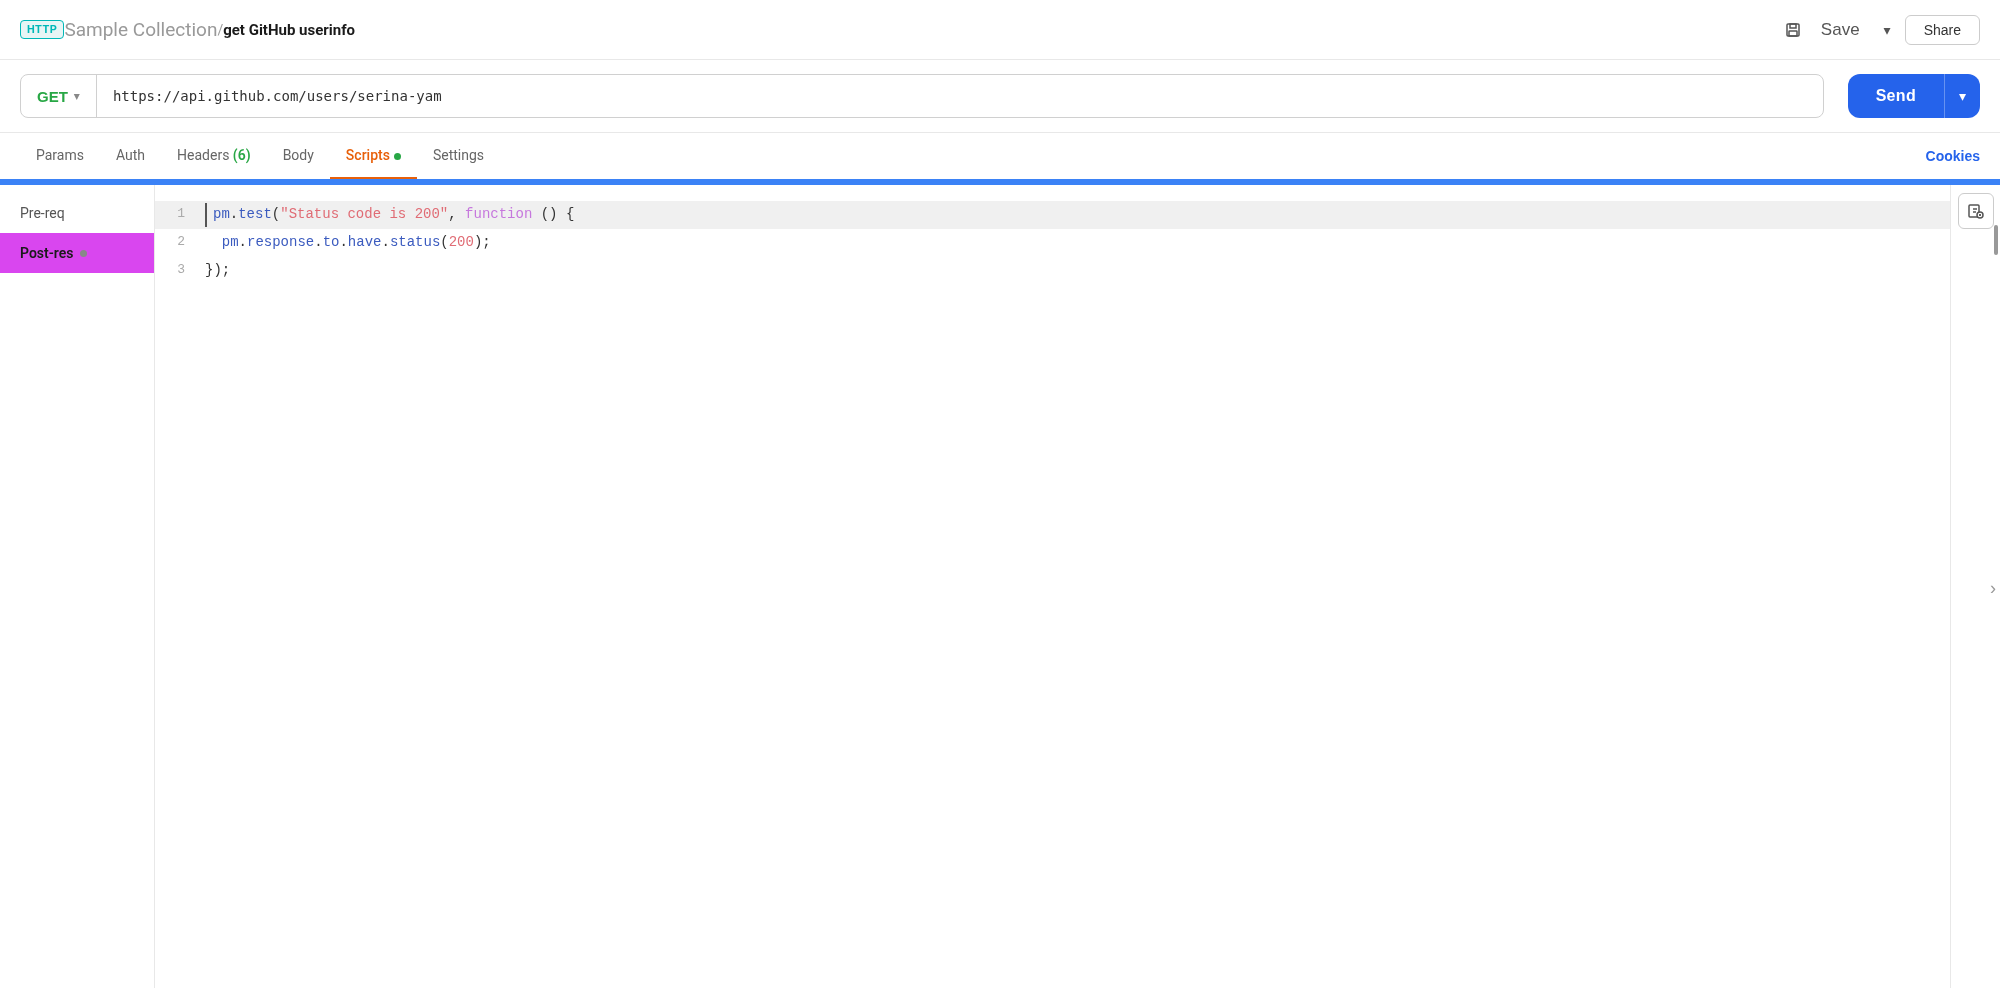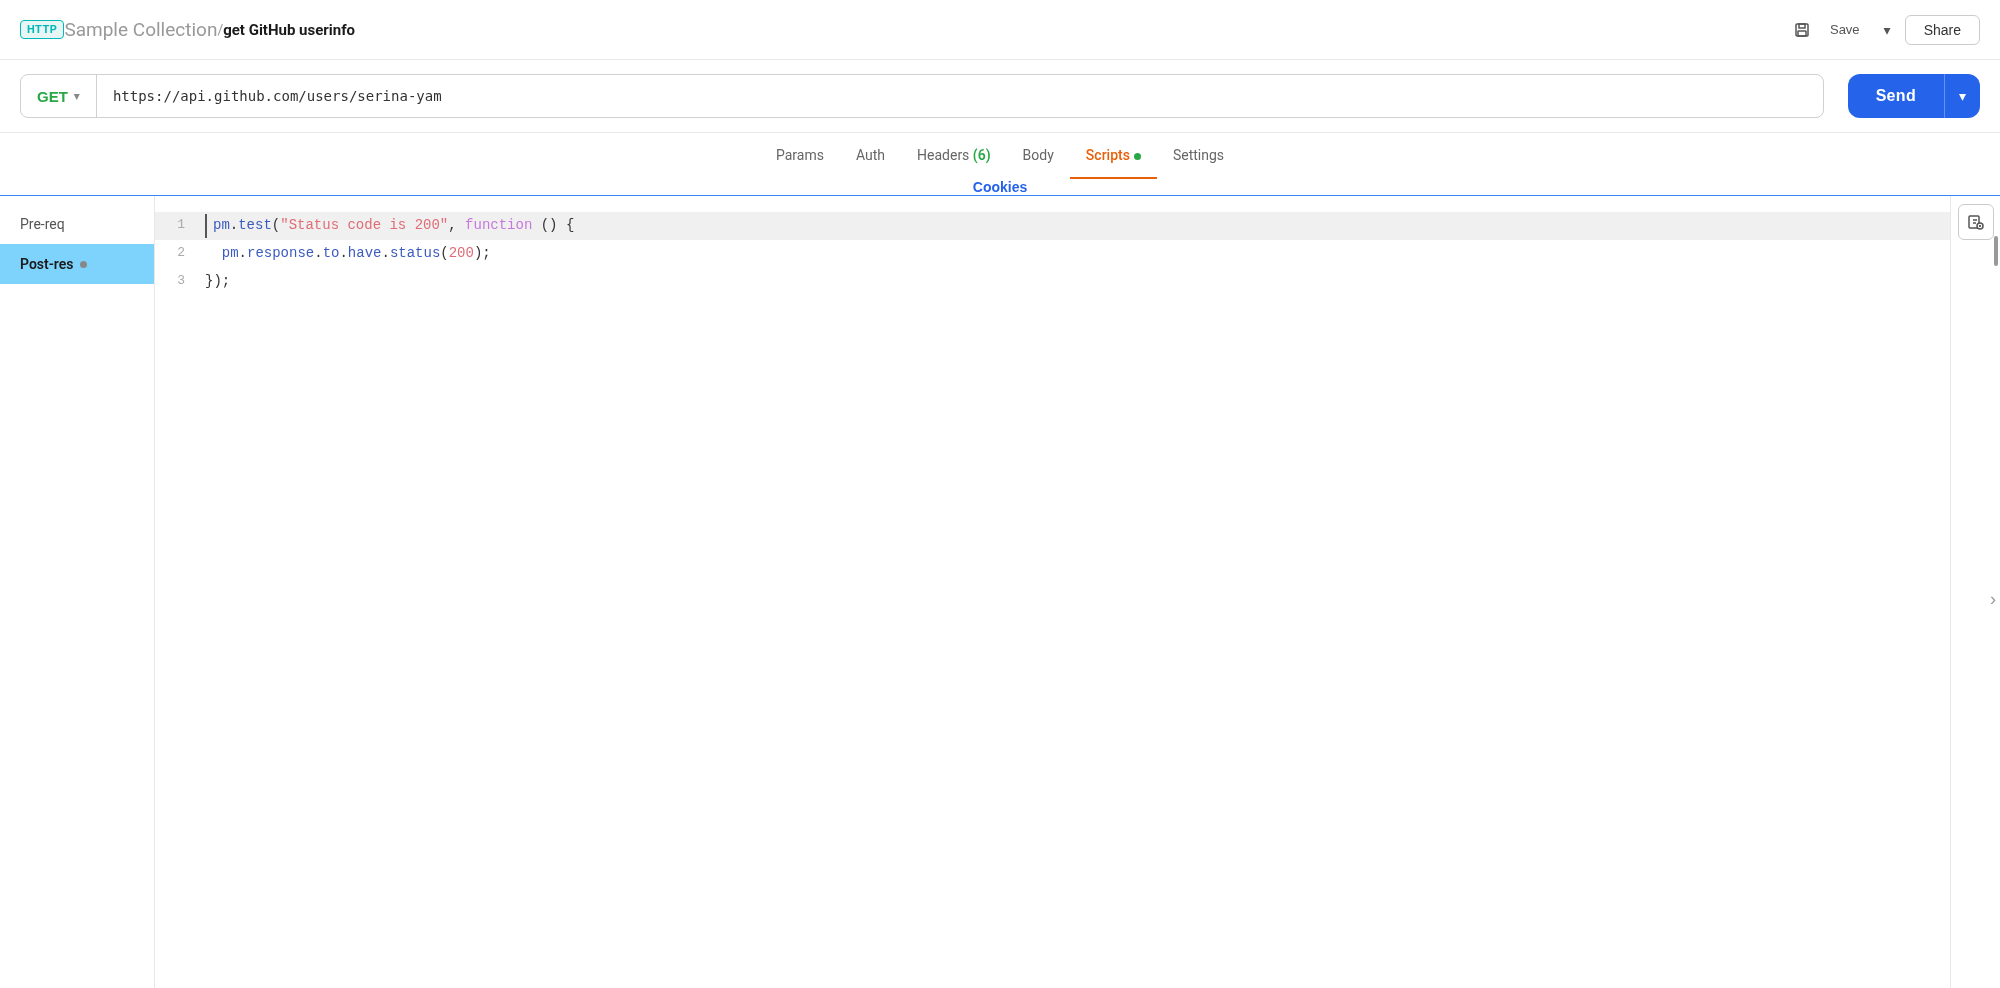--- a/index.html
+++ b/index.html
@@ -55,21 +55,21 @@
       gap: 10px;
     }
     .save-btn {
       display: flex;
       align-items: center;
       gap: 20px;
       background: none;
       border: none;
       color: #555;
       cursor: pointer;
-      font-size: 13px;
+      font-size: 17px;
       padding: 6px 10px;
       text-align: center;
     }
     .chevron-down-btn {
       background: none;
       border: none;
       color: #555;
       cursor: pointer;
       padding: 6px 4px;
       font-size: 14px;
@@ -160,22 +160,21 @@
       cursor: pointer;
       font-size: 14px;
     }
 
     
     .tabs-bar {
       display: flex;
       align-items: center;
       justify-content: space-between;
       padding: 0 20px;
-      border-bottom: 1px solid #3b82f6;
-      flex-direction: column;
+      border-bottom: 6px solid #3b82f6;
     }
     .tabs-left {
       display: flex;
       align-items: center;
     }
     .tab {
       padding: 14px 16px;
       color: #666;
       cursor: pointer;
       font-size: 14px;
@@ -225,21 +224,21 @@
     .sidebar-item {
       padding: 12px 20px;
       color: #555;
       cursor: pointer;
       font-size: 14px;
       display: flex;
       align-items: center;
       gap: 6px;
     }
     .sidebar-item.active {
-      background: #7dd3fc;
+      background: #d946ef;
       font-weight: 600;
       color: #1a1a1a;
     }
     .sidebar-dot {
       display: inline-block;
       width: 7px;
       height: 7px;
       background: #888;
       border-radius: 50%;
     }

